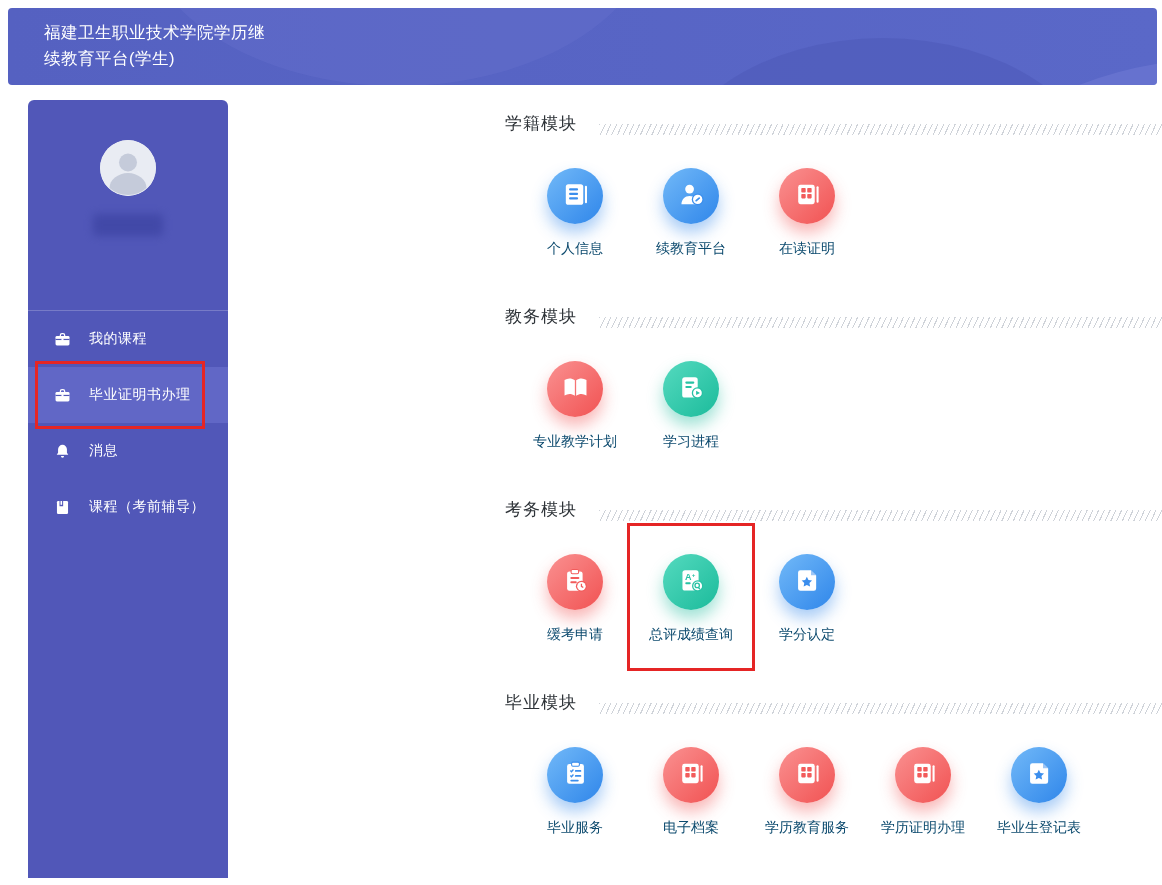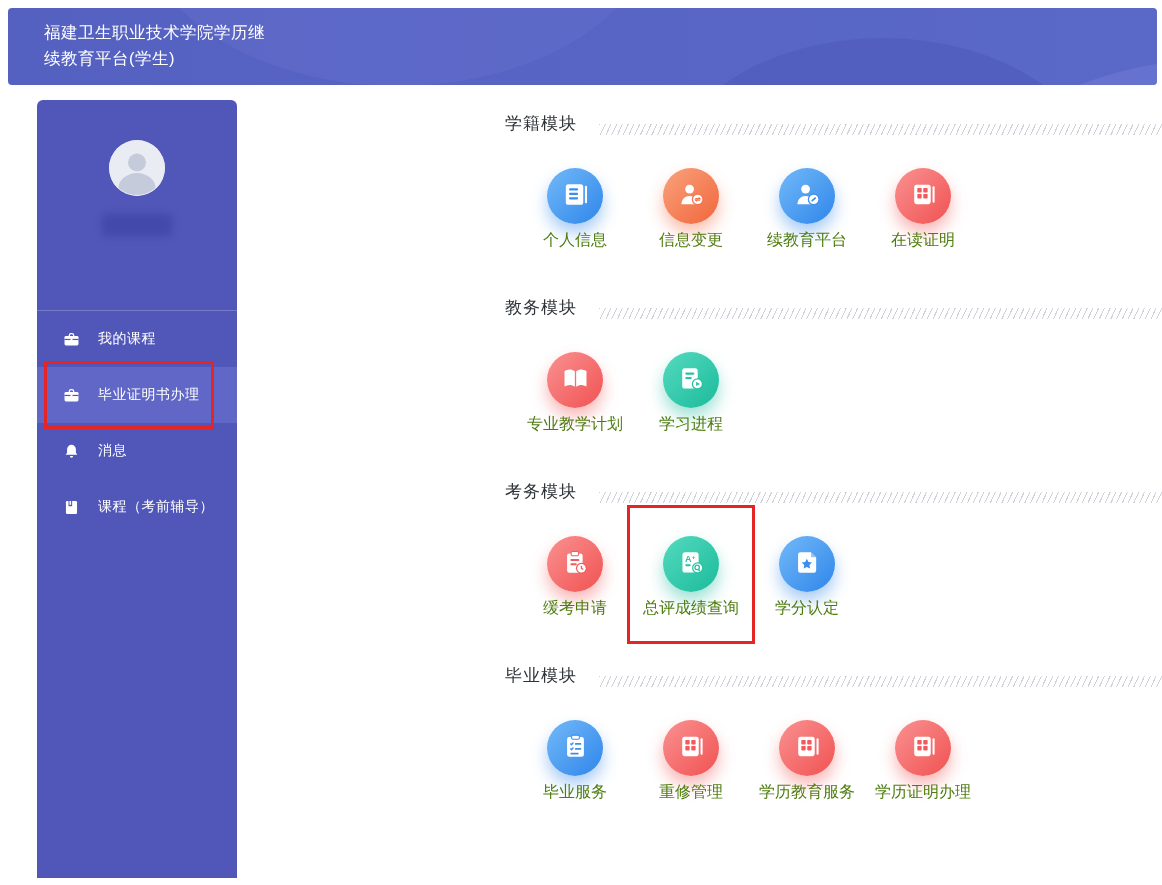--- a/index.html
+++ b/index.html
@@ -17,21 +17,21 @@
   .deco { position: absolute; border-radius: 50%; }
   .d1 { width: 440px; height: 300px; background: #4e5ab9; opacity: .6; left: 655px; top: 30px; }
   .d2 { width: 580px; height: 380px; background: #6d78d3; opacity: .65; left: 930px; top: 50px; }
   .d3 { width: 520px; height: 340px; background: #6671cc; opacity: .4; left: 130px; top: -262px; }
   .app-title {
     position: absolute; left: 14px; top: 11px; color: #fff;
     font-weight: normal; font-size: 16.5px; line-height: 26px; letter-spacing: .5px; margin-left: 22px;
   }
   
   .sidebar {
-    position: absolute; left: 37px; top: 100px; width: 200px; bottom: 7px;
+    position: absolute; left: 28px; top: 100px; width: 200px; bottom: 7px;
     background: #5157b8; border-radius: 6px 6px 0 0;
   }
   .avatar {
     width: 56px; height: 56px; margin: 40px auto 0; border-radius: 50%;
     overflow: hidden; background: #e9ecf3;
   }
   .user-name-blur {
     width: 70px; height: 22px; margin: 18px auto 0;
     background: #3f46a5; border-radius: 4px; filter: blur(4px); opacity: .85;
   }
@@ -64,21 +64,21 @@
   }
   .tile-circle {
     width: 56px; height: 56px; border-radius: 50%;
     display: flex; align-items: center; justify-content: center;
   }
   .tile-circle svg { width: 31px; height: 31px; }
   .c-blue   { background: linear-gradient(135deg, #72b9f8, #2f86ea); box-shadow: 0 9px 16px rgba(47,134,234,.42); }
   .c-orange { background: linear-gradient(135deg, #f9a27c, #f1663c); box-shadow: 0 9px 16px rgba(241,102,60,.42); }
   .c-red    { background: linear-gradient(135deg, #fa9191, #f15252); box-shadow: 0 9px 16px rgba(241,82,82,.42); }
   .c-teal   { background: linear-gradient(135deg, #55dabf, #1bbb9b); box-shadow: 0 9px 16px rgba(27,187,155,.42); }
-  .tile-label { margin-top: 6px; font-size: 16px; color: #4d7c0f; white-space: nowrap; line-height: 19px; }
+  .tile-label { margin-top: 15px; font-size: 14px; color: #0c4a6e; white-space: nowrap; line-height: 19px; }
   .tile .hl-box { left: -6px; right: -6px; top: -31px; bottom: -27px; }
 </style>
 </head>
 <body>
 
 <div class="page">
 
   <header class="topbar">
     <div class="deco d1"></div>
     <div class="deco d2"></div>
@@ -158,32 +158,20 @@
                   <rect x="4.5" y="4" width="13.5" height="16" rx="2" fill="#fff"></rect>
                   <rect x="7" y="7.2" width="7" height="1.7" rx=".8" fill="#3b8eed"></rect>
                   <rect x="7" y="10.7" width="7" height="1.7" rx=".8" fill="#3b8eed"></rect>
                   <rect x="7" y="14.2" width="7" height="1.7" rx=".8" fill="#3b8eed"></rect>
                   <rect x="19.3" y="5.2" width="1.6" height="13.6" rx=".8" fill="#fff"></rect>
                 </svg></span>
       </div>
       <div class="tile-label">个人信息</div>
     </div>
           <div class="tile">
-      <div class="tile-circle c-orange">
-        <span class="tile-icon"><svg viewBox="0 0 24 24">
-                  <circle cx="10.5" cy="7.8" r="3.4" fill="#fff"></circle>
-                  <path d="M4.2 19.5c0-3.6 2.8-6.3 6.3-6.3s6.3 2.7 6.3 6.3z" fill="#fff"></path>
-                  <circle cx="16.8" cy="15.8" r="4.6" fill="#f3744b"></circle>
-                  <circle cx="16.8" cy="15.8" r="3.6" fill="#fff"></circle>
-                  <path d="M14.9 15.2h3.6l-1-.9M18.7 16.4h-3.6l1 .9" stroke="#f3744b" stroke-width=".9" fill="none"></path>
-                </svg></span>
-      </div>
-      <div class="tile-label">信息变更</div>
-    </div>
-          <div class="tile">
       <div class="tile-circle c-blue">
         <span class="tile-icon"><svg viewBox="0 0 24 24">
                   <circle cx="10.5" cy="7.8" r="3.4" fill="#fff"></circle>
                   <path d="M4.2 19.5c0-3.6 2.8-6.3 6.3-6.3s6.3 2.7 6.3 6.3z" fill="#fff"></path>
                   <circle cx="16.8" cy="15.8" r="4.6" fill="#3b8eed"></circle>
                   <circle cx="16.8" cy="15.8" r="3.6" fill="#fff"></circle>
                   <rect x="14.6" y="15.1" width="4.4" height="1.4" rx=".7" fill="#3b8eed" transform="rotate(-40 16.8 15.8)"></rect>
                 </svg></span>
       </div>
       <div class="tile-label">续教育平台</div>
@@ -305,21 +293,21 @@
       <div class="tile-circle c-red">
         <span class="tile-icon"><svg viewBox="0 0 24 24">
                   <rect x="4.8" y="4.5" width="12.8" height="15" rx="1.8" fill="#fff"></rect>
                   <rect x="7.2" y="7" width="3.4" height="3.4" rx=".6" fill="#f25b5b"></rect>
                   <rect x="11.8" y="7" width="3.4" height="3.4" rx=".6" fill="#f25b5b"></rect>
                   <rect x="7.2" y="11.6" width="3.4" height="3.4" rx=".6" fill="#f25b5b"></rect>
                   <rect x="11.8" y="11.6" width="3.4" height="3.4" rx=".6" fill="#f25b5b"></rect>
                   <rect x="19" y="5.6" width="1.6" height="12.8" rx=".8" fill="#fff"></rect>
                 </svg></span>
       </div>
-      <div class="tile-label">重修管理</div>
+      <div class="tile-label">电子档案</div>
     </div>
           <div class="tile">
       <div class="tile-circle c-red">
         <span class="tile-icon"><svg viewBox="0 0 24 24">
                   <rect x="4.8" y="4.5" width="12.8" height="15" rx="1.8" fill="#fff"></rect>
                   <rect x="7.2" y="7" width="3.4" height="3.4" rx=".6" fill="#f25b5b"></rect>
                   <rect x="11.8" y="7" width="3.4" height="3.4" rx=".6" fill="#f25b5b"></rect>
                   <rect x="7.2" y="11.6" width="3.4" height="3.4" rx=".6" fill="#f25b5b"></rect>
                   <rect x="11.8" y="11.6" width="3.4" height="3.4" rx=".6" fill="#f25b5b"></rect>
                   <rect x="19" y="5.6" width="1.6" height="12.8" rx=".8" fill="#fff"></rect>
@@ -333,17 +321,27 @@
                   <rect x="4.8" y="4.5" width="12.8" height="15" rx="1.8" fill="#fff"></rect>
                   <rect x="7.2" y="7" width="3.4" height="3.4" rx=".6" fill="#f25b5b"></rect>
                   <rect x="11.8" y="7" width="3.4" height="3.4" rx=".6" fill="#f25b5b"></rect>
                   <rect x="7.2" y="11.6" width="3.4" height="3.4" rx=".6" fill="#f25b5b"></rect>
                   <rect x="11.8" y="11.6" width="3.4" height="3.4" rx=".6" fill="#f25b5b"></rect>
                   <rect x="19" y="5.6" width="1.6" height="12.8" rx=".8" fill="#fff"></rect>
                 </svg></span>
       </div>
       <div class="tile-label">学历证明办理</div>
     </div>
+          <div class="tile">
+      <div class="tile-circle c-blue">
+        <span class="tile-icon"><svg viewBox="0 0 24 24">
+                  <path d="M6.5 4h8.2l4 4v10.2a1.8 1.8 0 0 1-1.8 1.8H6.5a1.8 1.8 0 0 1-1.8-1.8V5.8A1.8 1.8 0 0 1 6.5 4z" fill="#fff"></path>
+                  <path d="M14.7 4l4 4h-4z" fill="#3b8eed" opacity=".5"></path>
+                  <path d="M11.5 9.1l1.25 2.5 2.75.4-2 1.95.5 2.75-2.5-1.3-2.5 1.3.5-2.75-2-1.95 2.75-.4z" fill="#3b8eed"></path>
+                </svg></span>
+      </div>
+      <div class="tile-label">毕业生登记表</div>
+    </div>
         </div>
     </section>
     </main>
 
 </div>
 
 </body></html>

